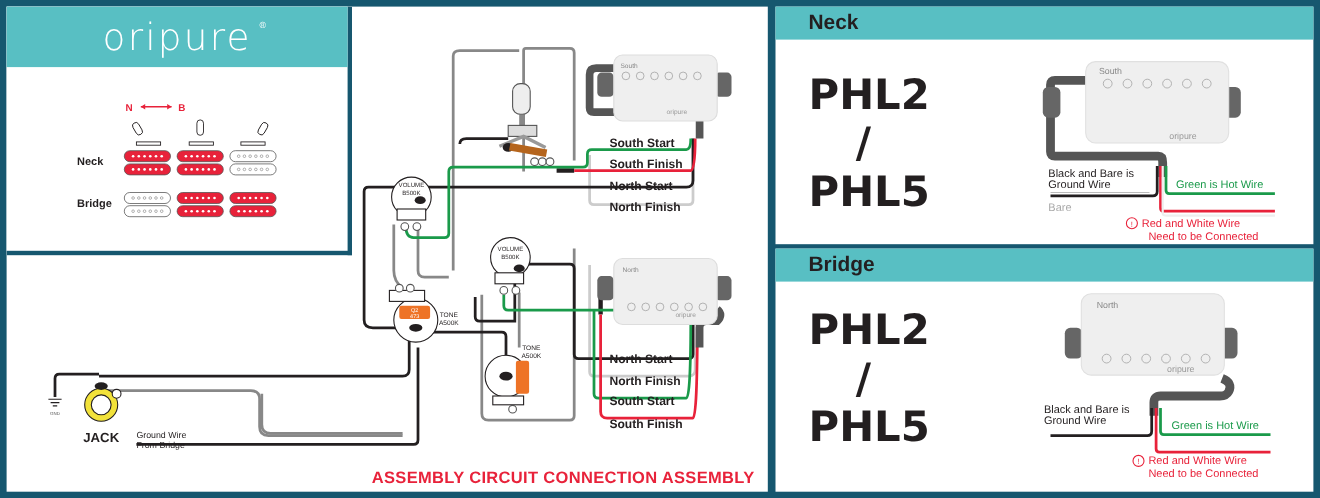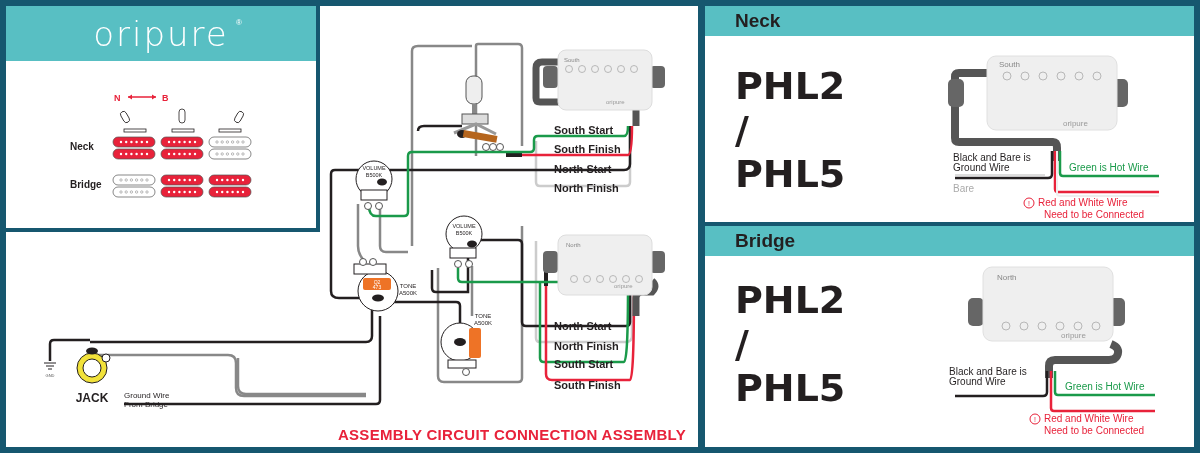--- a/index.html
+++ b/index.html
@@ -7,21 +7,21 @@
   .panel{position:absolute;background:#fff;}
   #left-panel{left:6px;top:6px;width:692px;height:441px;}
   #right-top{left:705px;top:6px;width:489px;height:216px;}
   #right-bot{left:705px;top:226px;width:489px;height:221px;}
   .teal{background:#58bfc3;}
   #logo-box{position:absolute;left:6px;top:6px;width:310px;height:222px;background:#fff;border-right:4px solid #16576f;border-bottom:4px solid #16576f;z-index:3;}
   #logo-band{position:absolute;left:0;top:0;width:310px;height:55px;}
   #logo-text{position:absolute;left:0;right:0;top:8px;text-align:center;color:#fff;font-size:34px;letter-spacing:2px;font-family:"DejaVu Sans",sans-serif;font-weight:300;}
   .sect-band{position:absolute;left:0;top:0;width:100%;height:30px;}
   .sect-title{position:absolute;left:30px;top:4px;font-size:19px;font-weight:bold;color:#231f20;font-family:"Liberation Sans",sans-serif;}
-  .model{position:absolute;left:30px;font-family:"DejaVu Sans",sans-serif;font-weight:bold;font-size:38px;color:#231f20;width:100px;line-height:44px;}
+  .model{position:absolute;left:30px;font-family:"DejaVu Sans",sans-serif;font-weight:bold;font-size:38px;color:#231f20;text-align:center;width:100px;line-height:44px;}
   svg text{font-family:"Liberation Sans",sans-serif;}
   .diagram-title{position:absolute;right:12px;bottom:4px;color:#e8223a;font-weight:bold;font-size:15px;letter-spacing:0.3px;}
 </style>
 </head>
 <body>
 
 <div class="panel" id="left-panel">
   <svg width="692" height="441" viewBox="0 0 692 441" style="position:absolute;left:0;top:0;">
 
     <g fill="none" stroke="#888" stroke-width="2.5">

